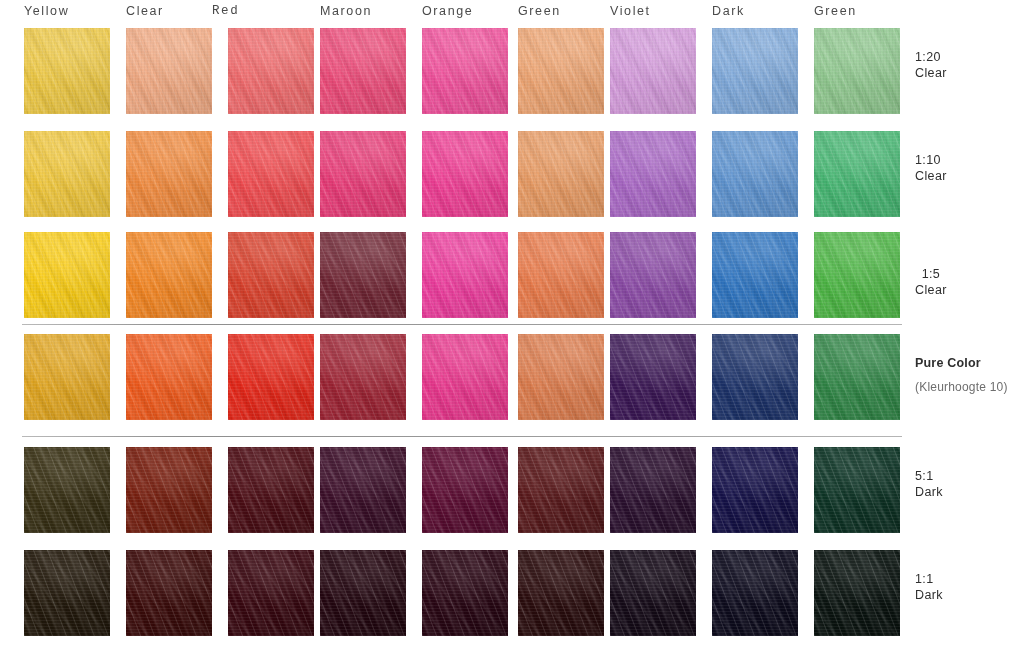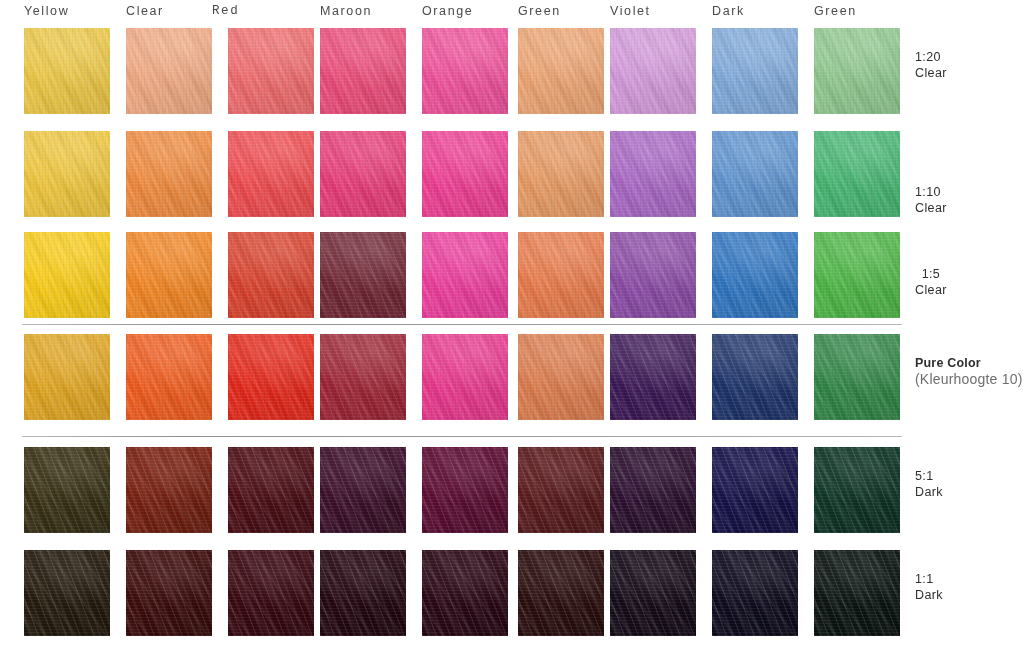--- a/index.html
+++ b/index.html
@@ -119,21 +119,21 @@
     position: absolute;
     left: 915px;
     font-size: 12.5px;
     line-height: 15.5px;
     color: #2f2f2f;
     white-space: nowrap;
   }
   .row-label .l1 { display: block; letter-spacing: 0.4px; }
   .row-label .l2 { display: block; letter-spacing: 0.4px; }
   .row-label.pure .l1 { font-weight: bold; letter-spacing: 0.2px; }
-  .row-label.pure .l2 { color: #6e6e6e; font-size: 14px; letter-spacing: 0.2px; }
+  .row-label.pure .l2 { color: #6e6e6e; font-size: 12px; letter-spacing: 0.2px; margin-top: 8px; }
 
   
   .separator {
     position: absolute;
     left: 22px;
     width: 880px;
     height: 1px;
     background: linear-gradient(90deg, #b9b9b9 0%, #8e8e8e 18%, #9a9a9a 55%, #b5b5b5 100%);
   }
 </style>
@@ -526,21 +526,21 @@
       <div class="base" style="background: rgb(10, 20, 16);"></div>
       <div class="strands"></div>
       <div class="strands2"></div>
       <div class="weave"></div>
       <div class="sheen"></div>
     </div>
     <div class="row-label" style="top: 50px;">
       <span class="l1">1:20</span>
       <span class="l2">Clear</span>
     </div>
-    <div class="row-label" style="top: 153px; margin-top: 32px;">
+    <div class="row-label" style="top: 153px;">
       <span class="l1">1:10</span>
       <span class="l2">Clear</span>
     </div>
     <div class="row-label" style="top: 267px; text-align: center;">
       <span class="l1">1:5</span>
       <span class="l2">Clear</span>
     </div>
     <div class="row-label pure" style="top: 356px;">
       <span class="l1">Pure Color</span>
       <span class="l2">(Kleurhoogte 10)</span>

